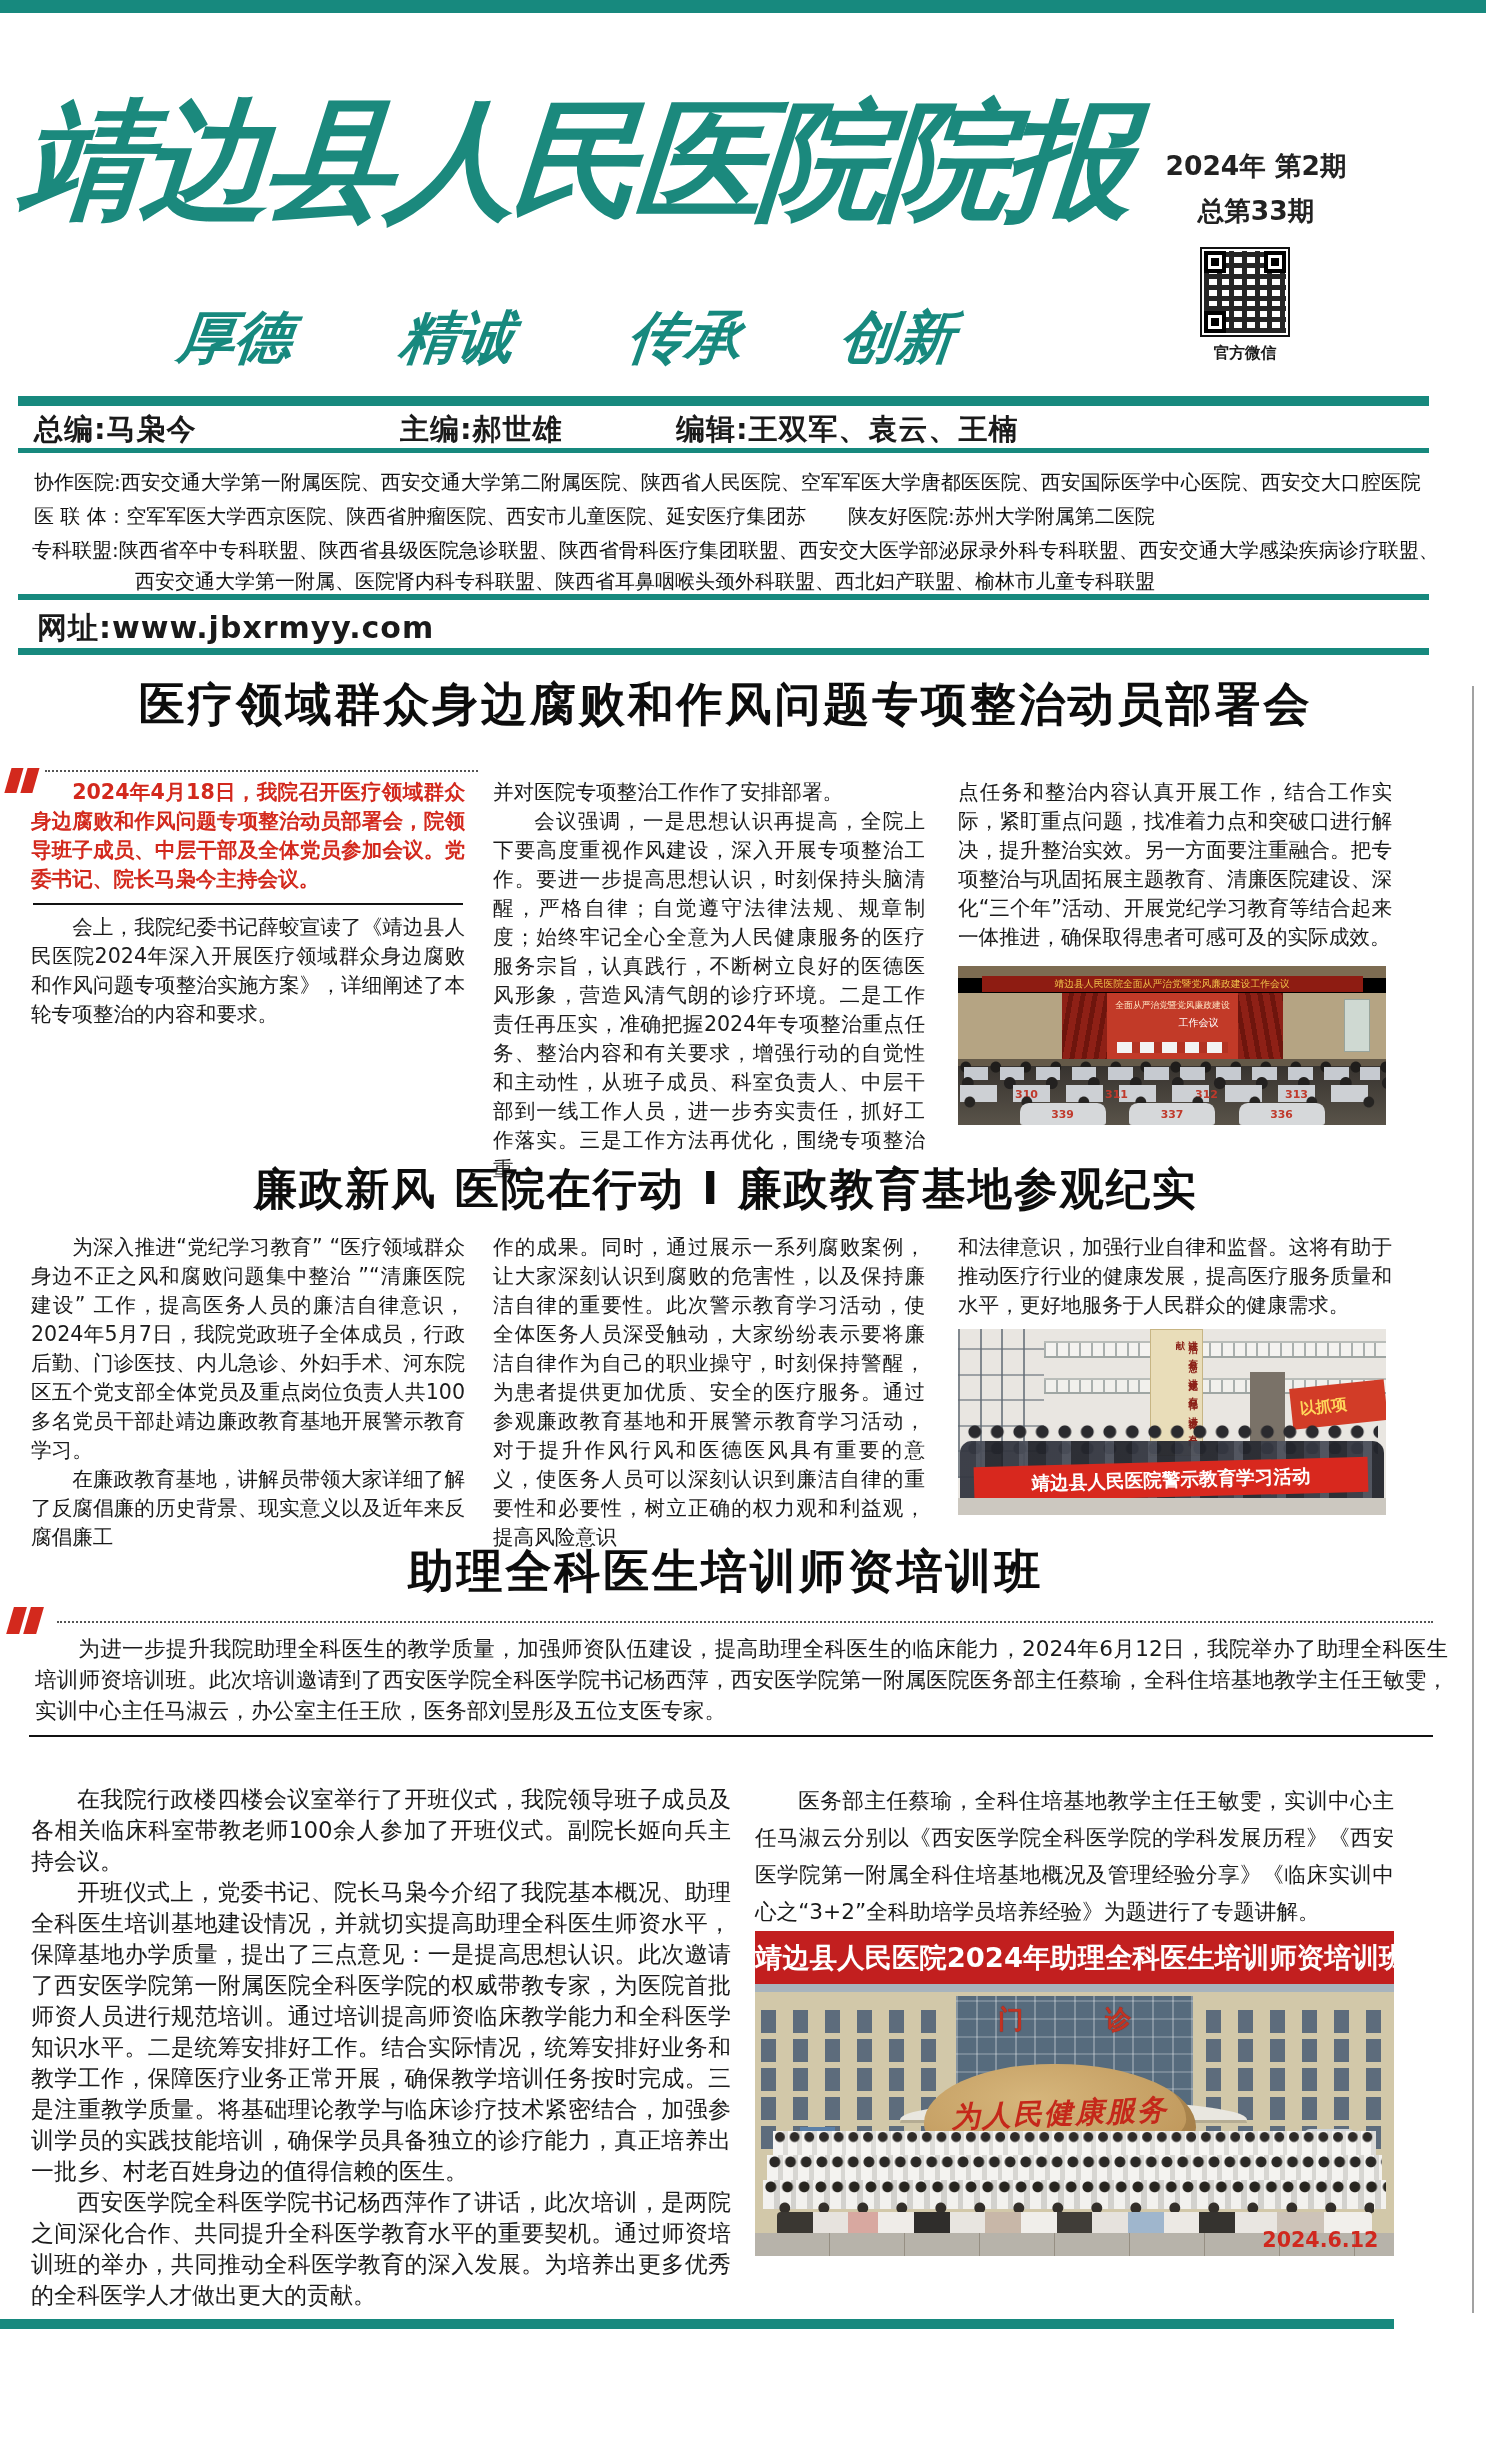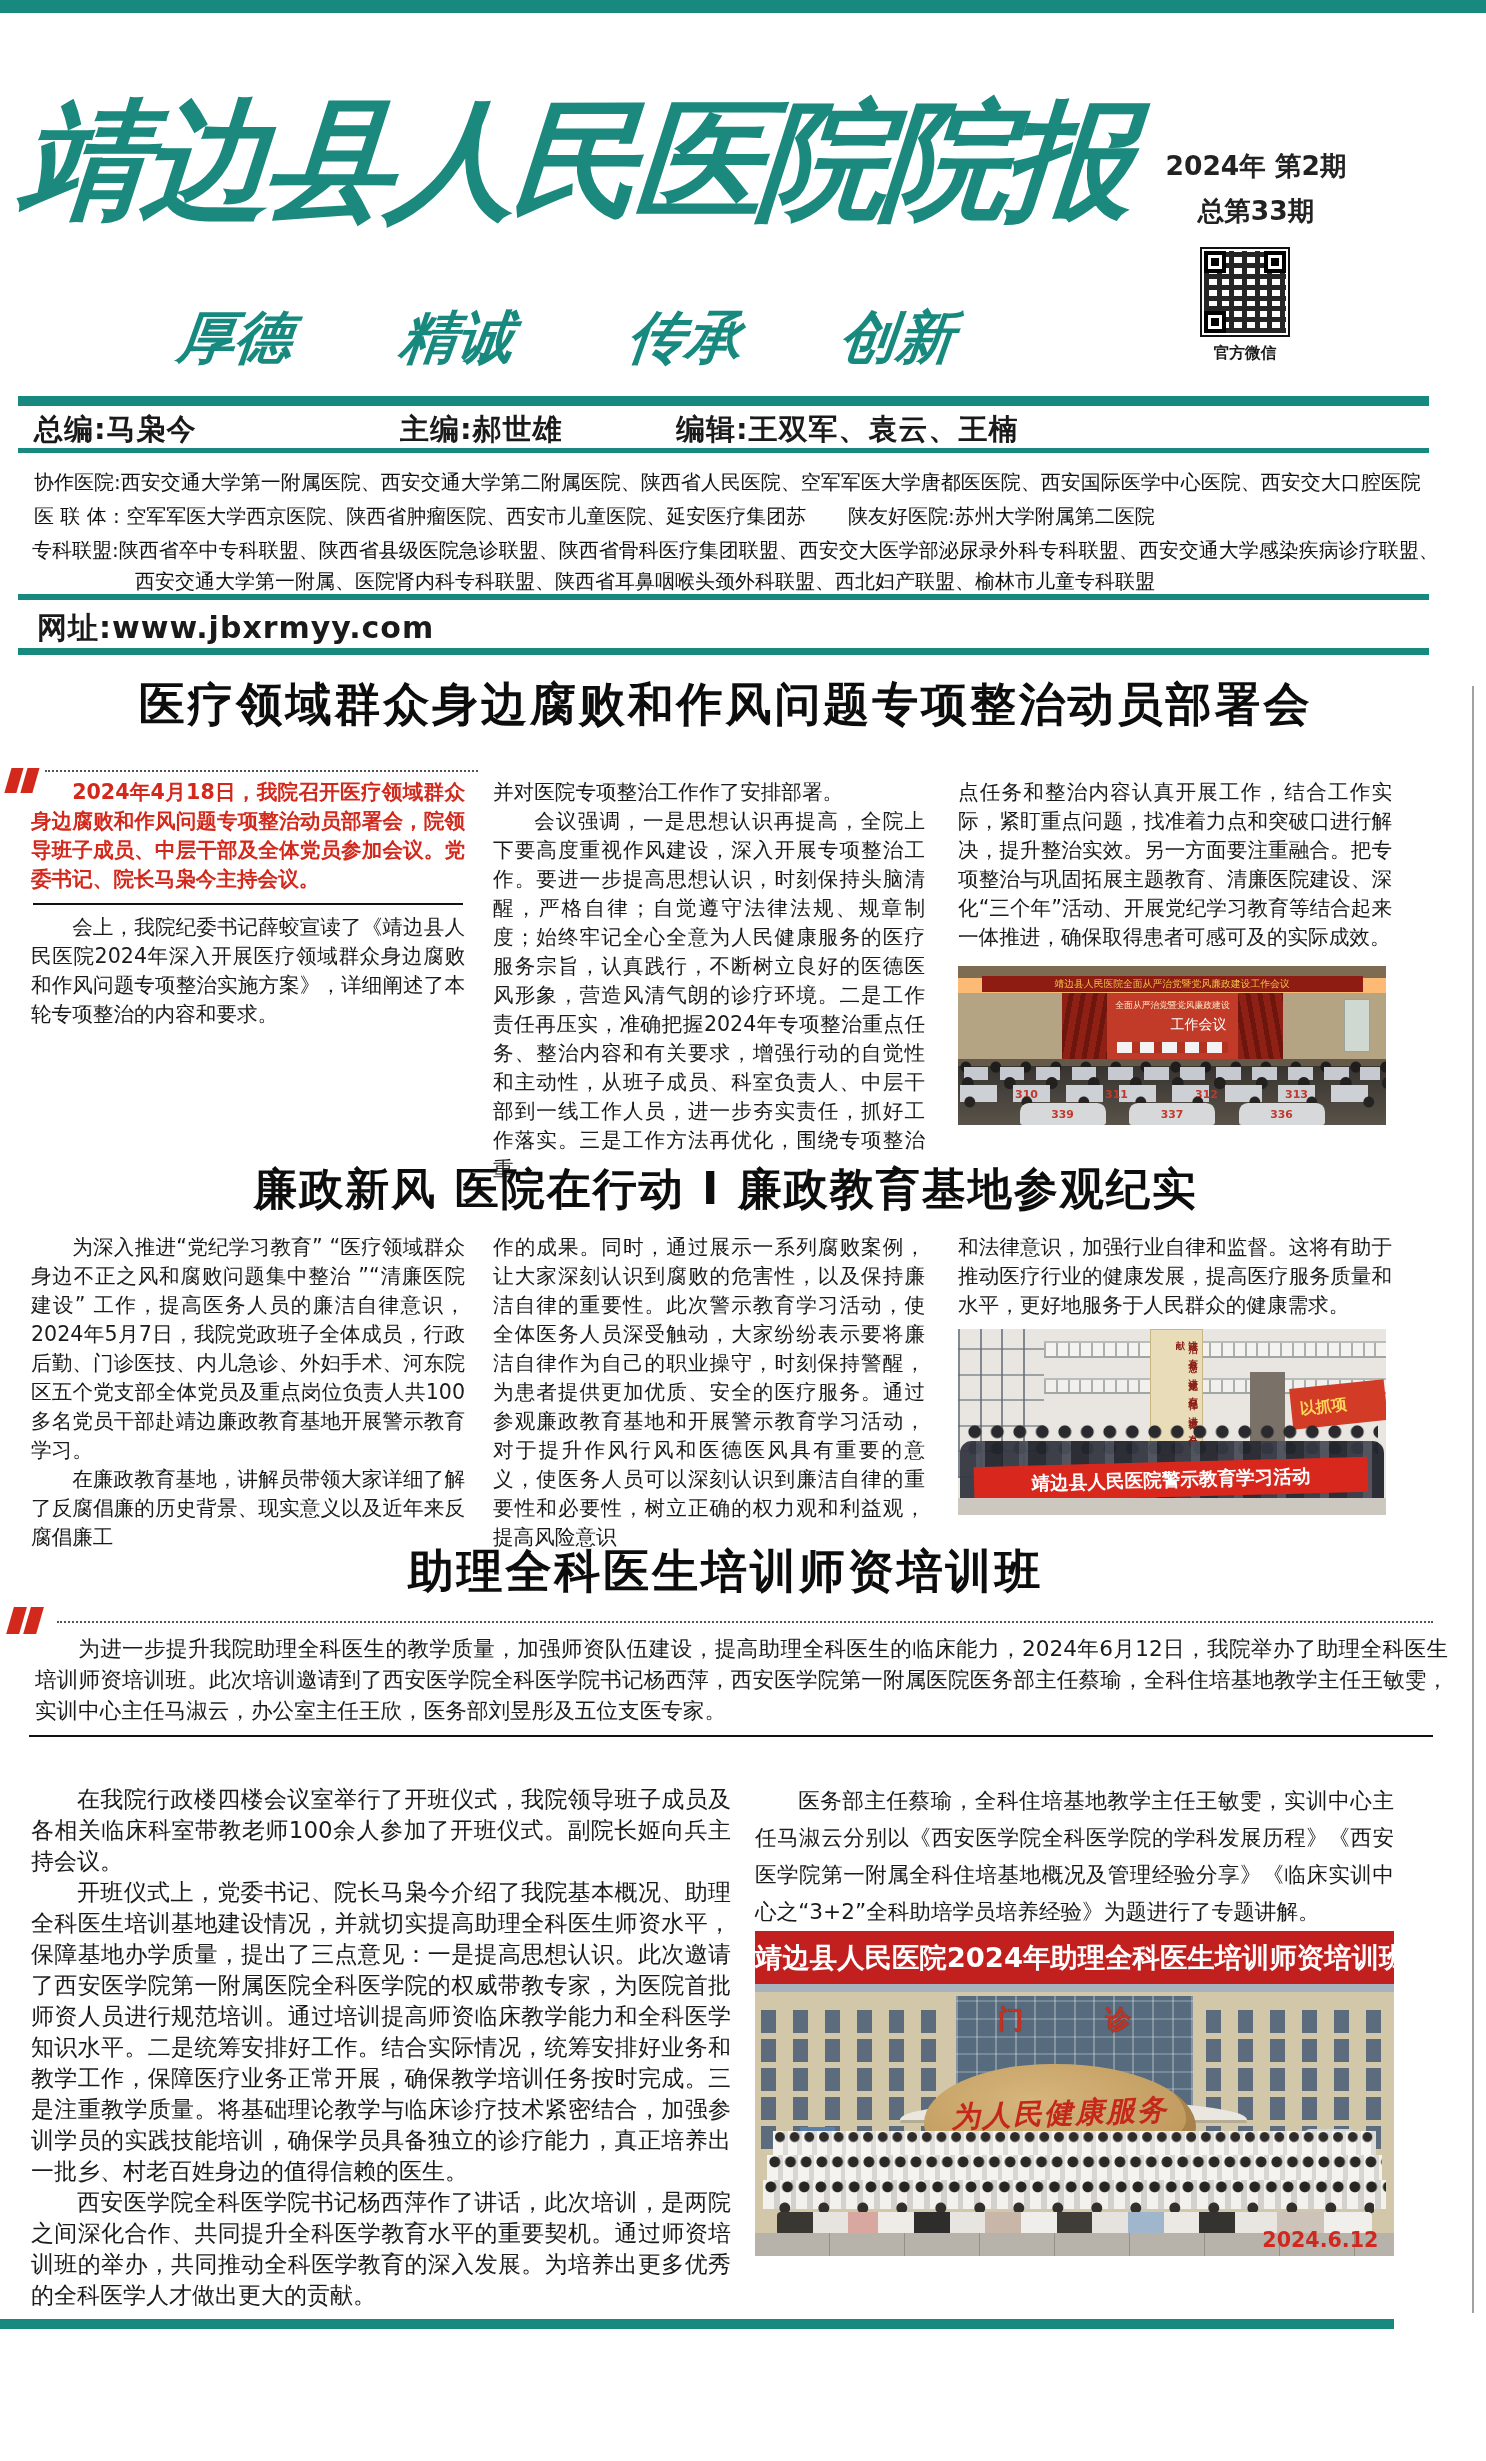--- a/index.html
+++ b/index.html
@@ -49,33 +49,33 @@
   .rcol { position:absolute; font-size:21.6px; line-height:37px; font-weight:500; text-align:justify; }
   .rcol p { text-indent:2em; }
   .intro { left:35px; top:1633px; width:1413px; font-size:21.6px; line-height:31px;
            font-weight:500; text-indent:2em; text-align:justify; }
   .solidrule { position:absolute; border-top:2.5px solid #111; }
   .pageline { left:1472px; top:686px; width:2px; height:1627px; background:#8b8b8b; opacity:.8; }
   
   .photo { position:absolute; overflow:hidden; }
   .photo * { position:absolute; }
   
-  .ph1 { left:958px; top:966px; width:428px; height:159px; background:#fdba74; }
+  .ph1 { left:958px; top:966px; width:428px; height:159px; background:#000000; }
   .p1-ceil { left:0; right:0; top:0; height:11.8px; background:#7d6c52; }
   .p1-banner { left:23.5px; right:23.5px; top:9.8px; height:16.7px; background:#8e1c12; color:#f0c049;
                font-size:9.8px; line-height:16.7px; text-align:center; white-space:nowrap; overflow:hidden; }
   .p1-wall-l { left:0; top:26.5px; width:116px; height:67px; background:#b5a483; }
   .p1-wall-r { left:312px; top:26.5px; width:117px; height:67px; background:#b5a483; }
   .p1-drape-l { left:104px; top:26.5px; width:45px; height:67px;
         background:repeating-linear-gradient(100deg,#8e2016 0 6.9px,#6e150d 6.9px 11.8px); }
   .p1-drape-r { left:280px; top:26.5px; width:45px; height:67px;
         background:repeating-linear-gradient(80deg,#8e2016 0 6.9px,#6e150d 6.9px 11.8px); }
   .p1-screen { left:149px; top:26.5px; width:131px; height:67px; background:#c23a28; text-align:center; }
   .p1-s1 { left:0; right:0; top:7.8px; color:#ffe8c6; font-size:8.8px; white-space:nowrap; overflow:hidden; }
-  .p1-s2 { left:6px; right:0; top:23.5px; color:#fff; font-size:14px;margin-left:46px; }
+  .p1-s2 { left:6px; right:0; top:23.5px; color:#fff; font-size:10px;margin-left:46px; }
   .p1-table { left:9.8px; right:9.8px; bottom:6.9px; height:10.8px;
         background:repeating-linear-gradient(90deg,#f3f3f3 0 14.7px,#b23222 14.7px 22.5px); }
   .p1-door { left:386px; top:33px; width:25.5px; height:53px; background:#cfd9d2; border:1px solid #98a49c; }
   .p1-edge { left:0; right:0; top:93px; height:6.9px; background:#645948; }
   .p1-aud { left:0; right:0; top:100px; bottom:0; background:linear-gradient(#37332f,#595349); }
   .p1-r1 { left:5.9px; right:5.9px; top:101px; height:12.7px;
         background:repeating-linear-gradient(90deg,#c6cad0 0 24.5px,rgba(0,0,0,0) 24.5px 36px); }
   .p1-h1 { left:0; right:0; top:94px; height:12.7px;
         background-image:radial-gradient(circle at 7.8px 6.9px,#1f1d1b 4.9px,transparent 5.9px);
         background-size:30px 12.7px; }

